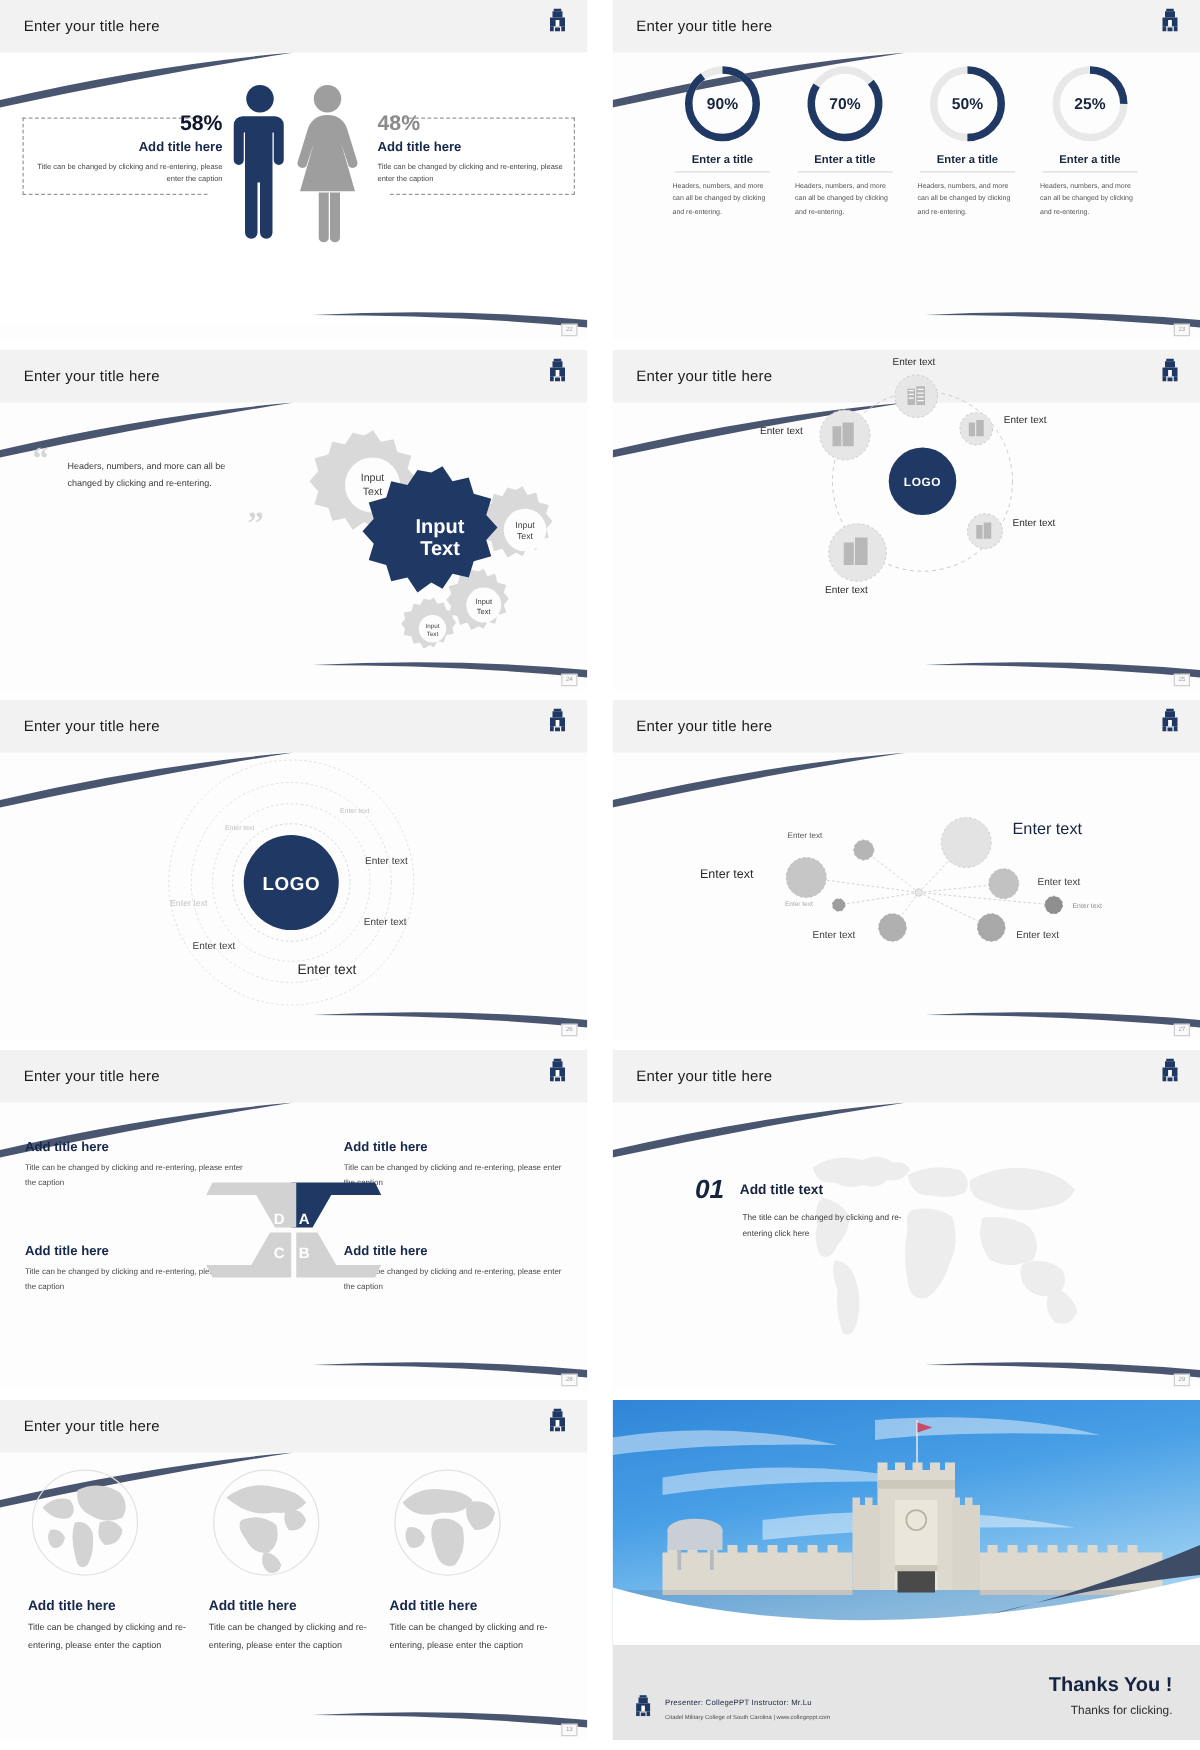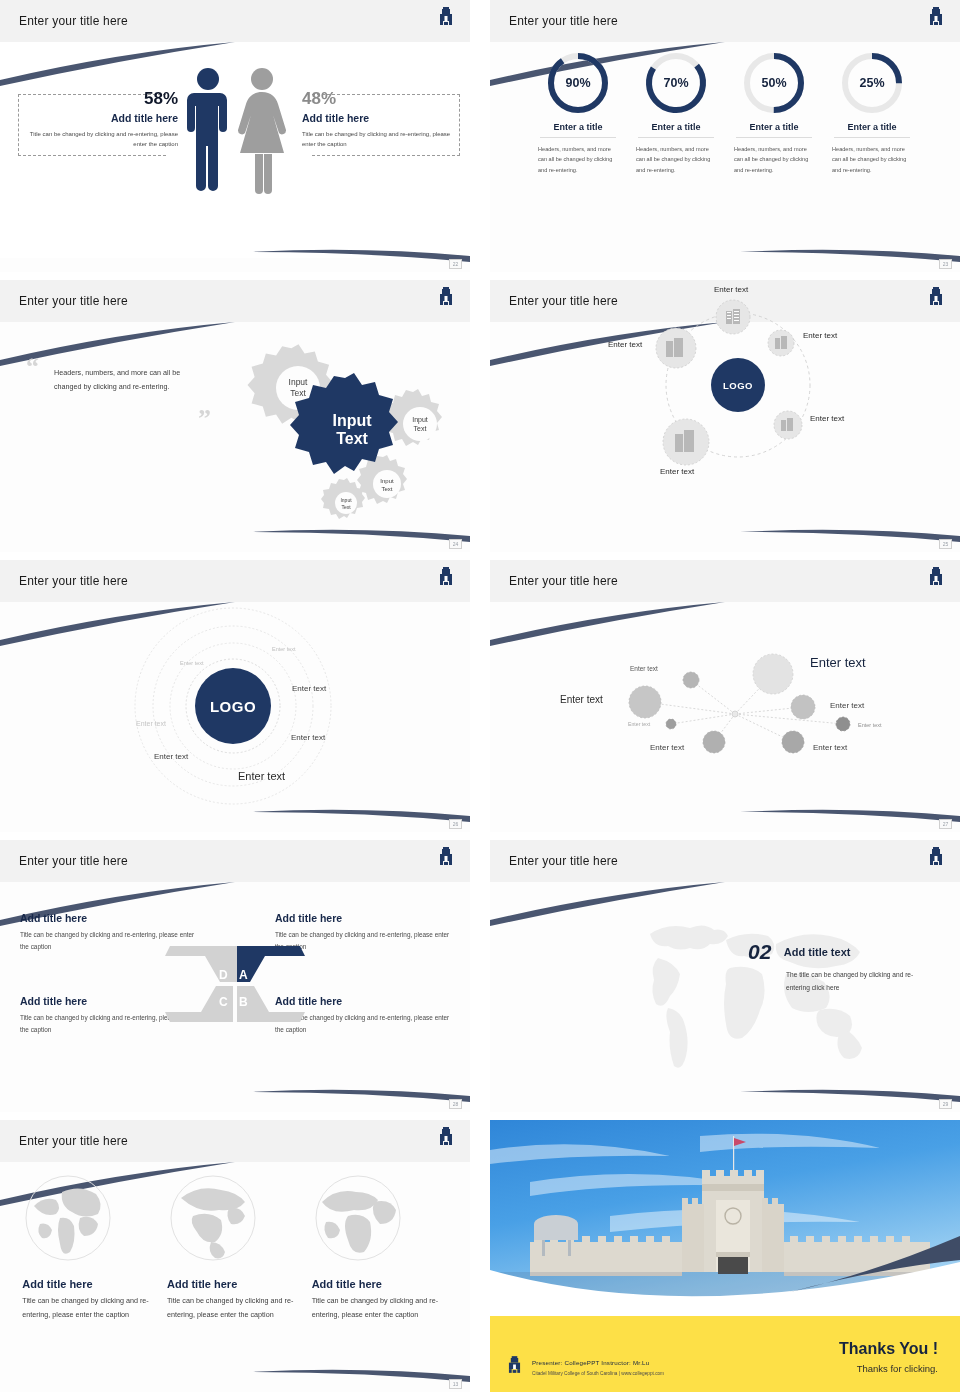--- a/index.html
+++ b/index.html
@@ -580,26 +580,26 @@
             <path d="M178,126 q12,2 16,14 q6,18 2,34 q-4,16 -12,10 q-6,-18 -4,-34 q-6,-16 -2,-24z"></path>
             <path d="M236,58 q20,-10 42,-4 q10,8 4,18 q-14,6 -28,2 q-14,2 -18,-16z"></path>
             <path d="M240,86 q20,-4 32,6 q6,20 -2,36 q-6,20 -18,28 q-14,4 -16,-14 q-4,-22 0,-40 q-2,-14 4,-16z"></path>
             <path d="M286,62 q26,-14 54,-8 q20,4 30,16 q-6,12 -24,14 q-24,6 -46,-4 q-16,-4 -14,-18z"></path>
             <path d="M296,92 q24,-2 38,8 q10,14 2,26 q-18,8 -34,0 q-12,-16 -6,-34z"></path>
             <path d="M330,128 q18,-4 30,6 q6,14 -6,20 q-18,4 -26,-10 q-4,-12 2,-16z"></path>
             <path d="M352,146 q14,6 20,20 q-4,14 -18,10 q-12,-12 -2,-30z"></path>
           </g>
         </svg>
 
-
-        <div class="numblk" style="left:258px;">
-          <span class="bignum">02</span>
+        <div class="numblk" style="left:66px;">
+          <span class="bignum">01</span>
           <span class="numttl">Add title text</span>
           <div class="numcap">The title can be changed by clicking and re-entering click here</div>
         </div>
+
       </div>
       <div class="pagenum">29</div>
     </div>
   </div>
 
   <div class="slide">
     <div class="slide-inner">
       <svg class="swoosh" viewBox="0 0 470 272" preserveAspectRatio="none">
         <path d="M0,80 Q120,52 235,42 Q120,60 0,86 Z" fill="#4a5670"></path>
         <path d="M470,256 Q360,246 250,252 Q365,252 470,262 Z" fill="#4a5670"></path>
@@ -662,21 +662,21 @@
             <div class="globe-cap">Title can be changed by clicking and re-entering, please enter the caption</div>
           </div>
 
         </div>
       </div>
       <div class="pagenum">13</div>
     </div>
   </div>
 
   <div class="slide photo-slide">
-    <div class="slide-inner" style="background:#fde047;">
+    <div class="slide-inner" style="background:#e5e5e5;">
 
       <div class="photo">
         <div class="sky"></div>
         <svg width="470" height="196" viewBox="0 0 470 196" style="position:absolute;inset:0;">
           <g opacity="0.45" fill="#ffffff">
             <path d="M0,30 q90,-14 180,6 q-100,-2 -180,8z"></path>
             <path d="M40,62 q110,-18 220,4 q-130,-4 -220,10z"></path>
             <path d="M210,16 q100,-8 180,12 q-110,-4 -180,4z"></path>
             <path d="M120,96 q130,-16 250,6 q-140,-2 -250,10z"></path>
           </g>

